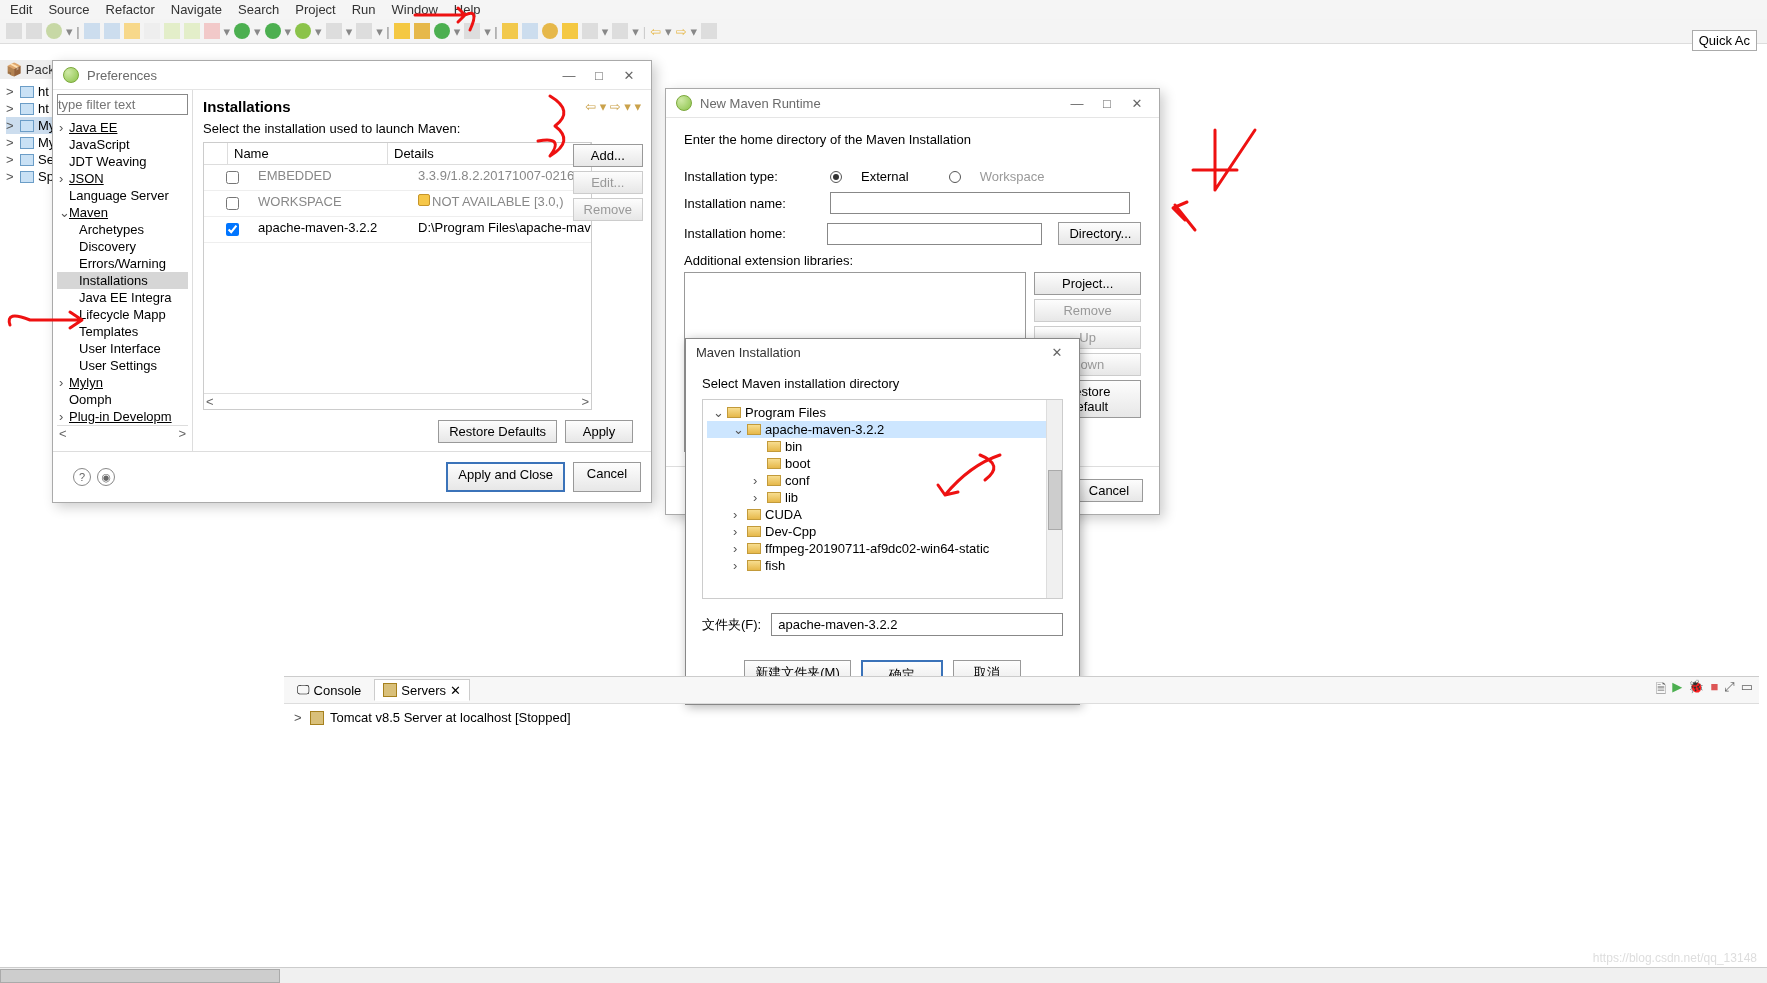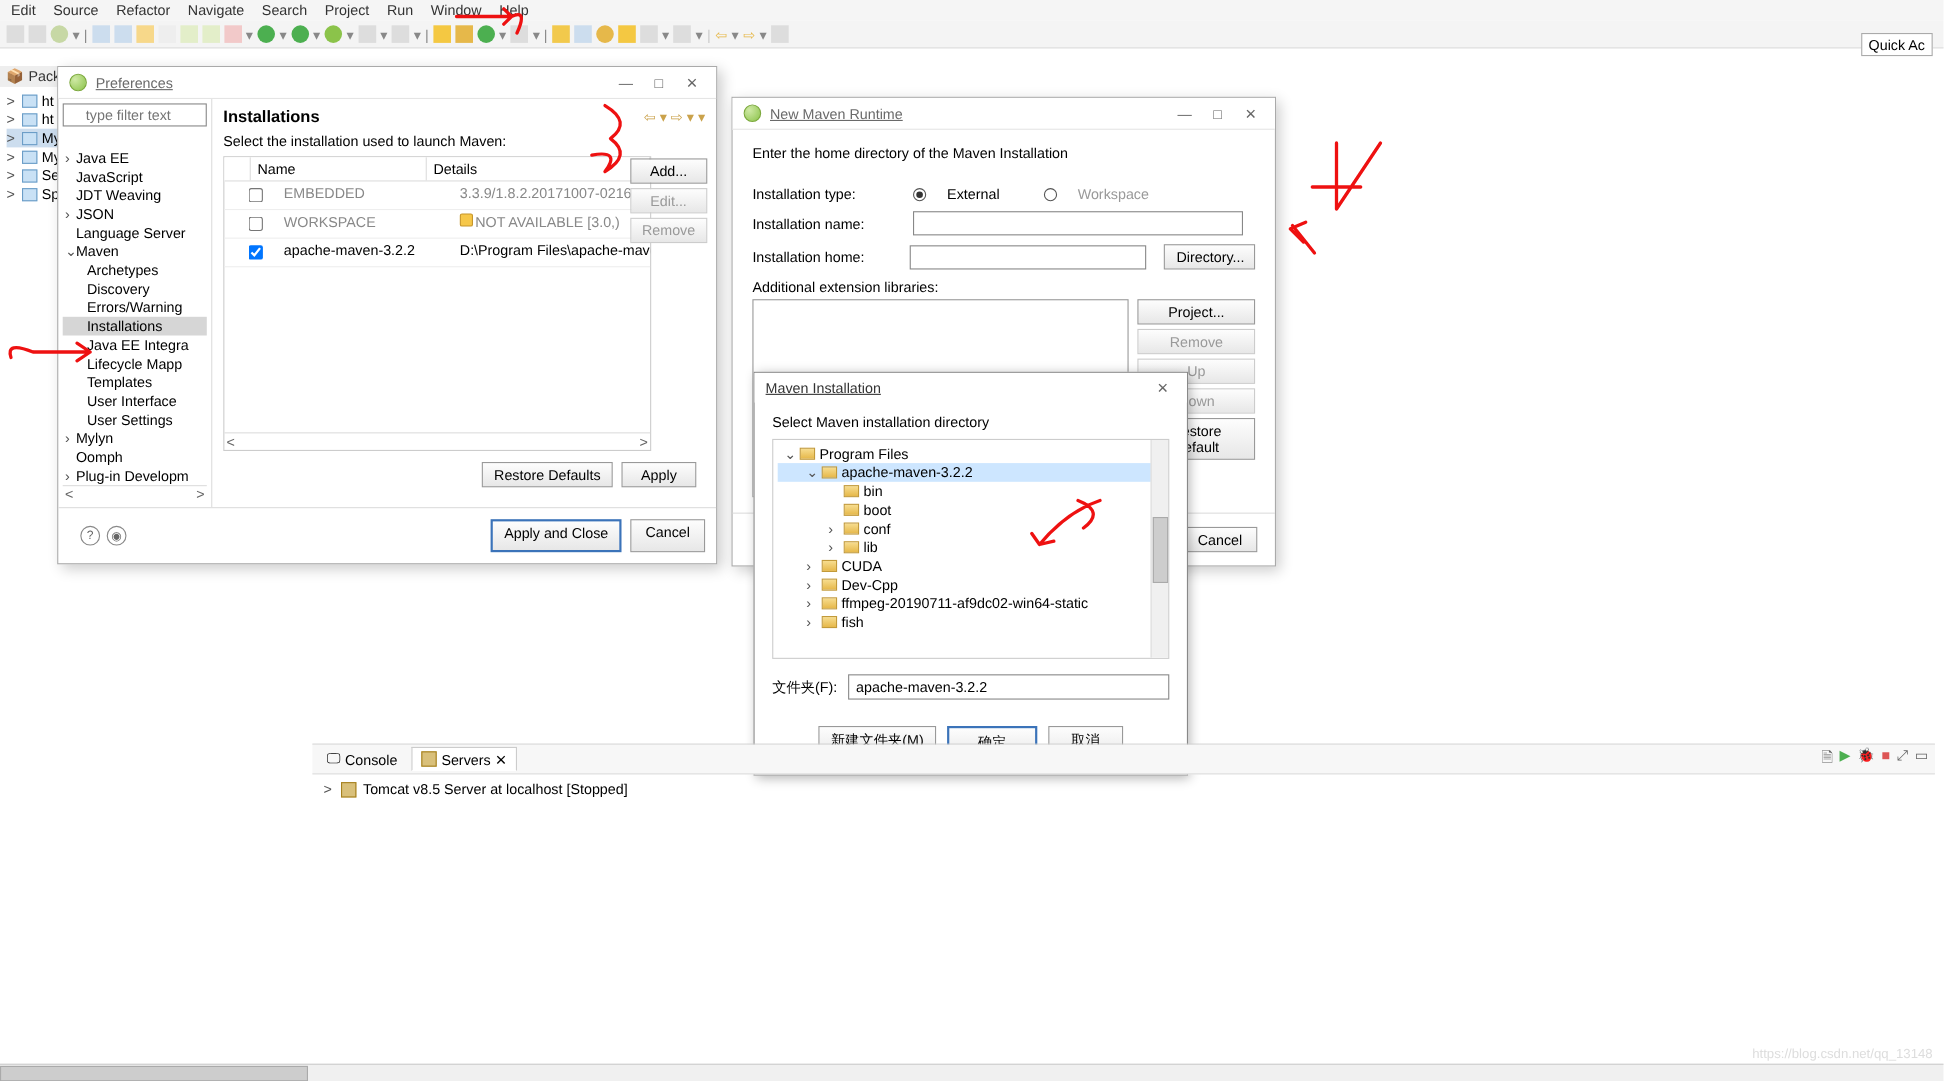--- a/index.html
+++ b/index.html
@@ -24,30 +24,30 @@
 .pkg-icon { width:14px;height:12px;background:#c9e1f5;border:1px solid #6b9dc7;display:inline-block; }
 
 
 .bottom-scroll { position:absolute; left:0; right:0; bottom:0; height:16px; background:#f0f0f0; border-top:1px solid #ccc; }
 .bottom-scroll .thumb { position:absolute; left:0; width:280px; height:14px; background:#cdcdcd; border:1px solid #aaa; top:1px; }
 
 
 .dialog { position: absolute; background:#fff; border:1px solid #aaa; box-shadow: 4px 4px 12px rgba(0,0,0,0.2); }
 .titlebar { display:flex; align-items:center; padding:6px 10px; background:#fff; border-bottom:1px solid #e5e5e5; }
 .titlebar .ico { width:16px; height:16px; border-radius:50%; background:radial-gradient(circle at 30% 30%, #cfe9a5, #8bc34a); border:1px solid #7ba83b; margin-right:8px; }
-.titlebar .title { flex:1; color:#6a6a6a;text-decoration:underline; }
+.titlebar .title { flex:1; color:#6a6a6a; }
 .titlebar .win-btn { width:24px; text-align:center; color:#666; margin-left:6px; }
 
 .pref { left:52px; top:60px; width:600px; }
 .pref-body { display:flex; }
 .pref-left { width:140px; border-right:1px solid #ddd; padding:4px; }
-.filter-input { width:100%; border:1px solid #888; padding:2px 20px; margin-bottom:20px; }
+.filter-input { width:100%; border:1px solid #888; padding:2px 0; margin-bottom:4px; }
 .pref-tree { font-size:13px; }
 .pref-tree .node { padding:1px 2px 1px 12px; white-space:nowrap; overflow:hidden; }
-.pref-tree .node.parent { padding-left:2px; }
+.pref-tree .node.parent { padding-left:2px;text-decoration:underline; }
 .pref-tree .node.child { padding-left:22px; }
 .pref-tree .node.sel { background:#d6d6d6; }
 .pref-tree .exp { display:inline-block; width:10px; color:#555; }
 
 .pref-right { flex:1; padding:8px 10px; position:relative; }
 .pref-head { display:flex; align-items:center; margin-bottom:6px; }
 .pref-head h2 { font-size:15px; font-weight:bold; margin:0; flex:1; }
 .nav-arrows { color:#caa24b; font-size:13px; }
 .desc { margin-bottom:6px; }
 

